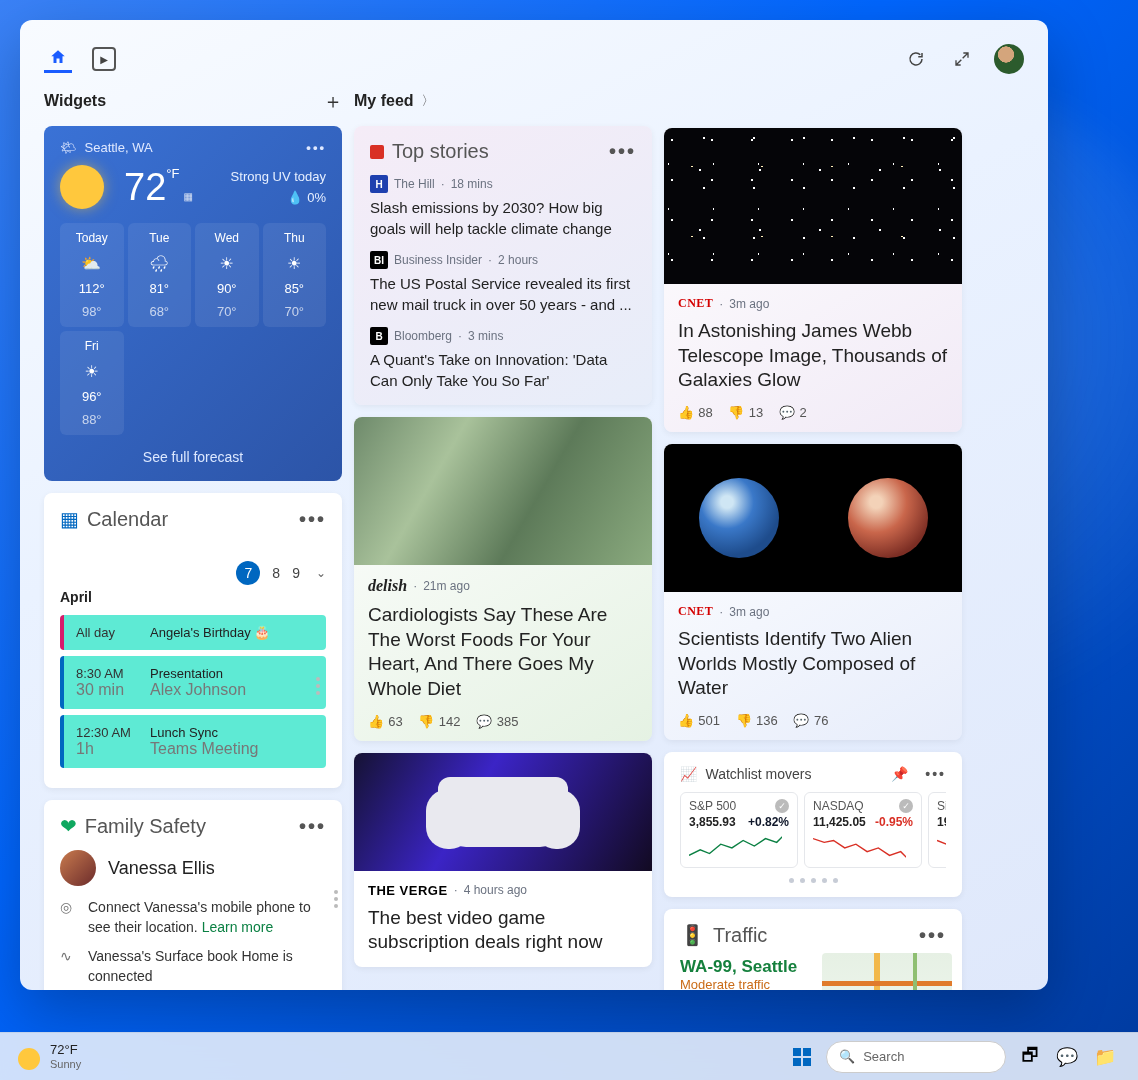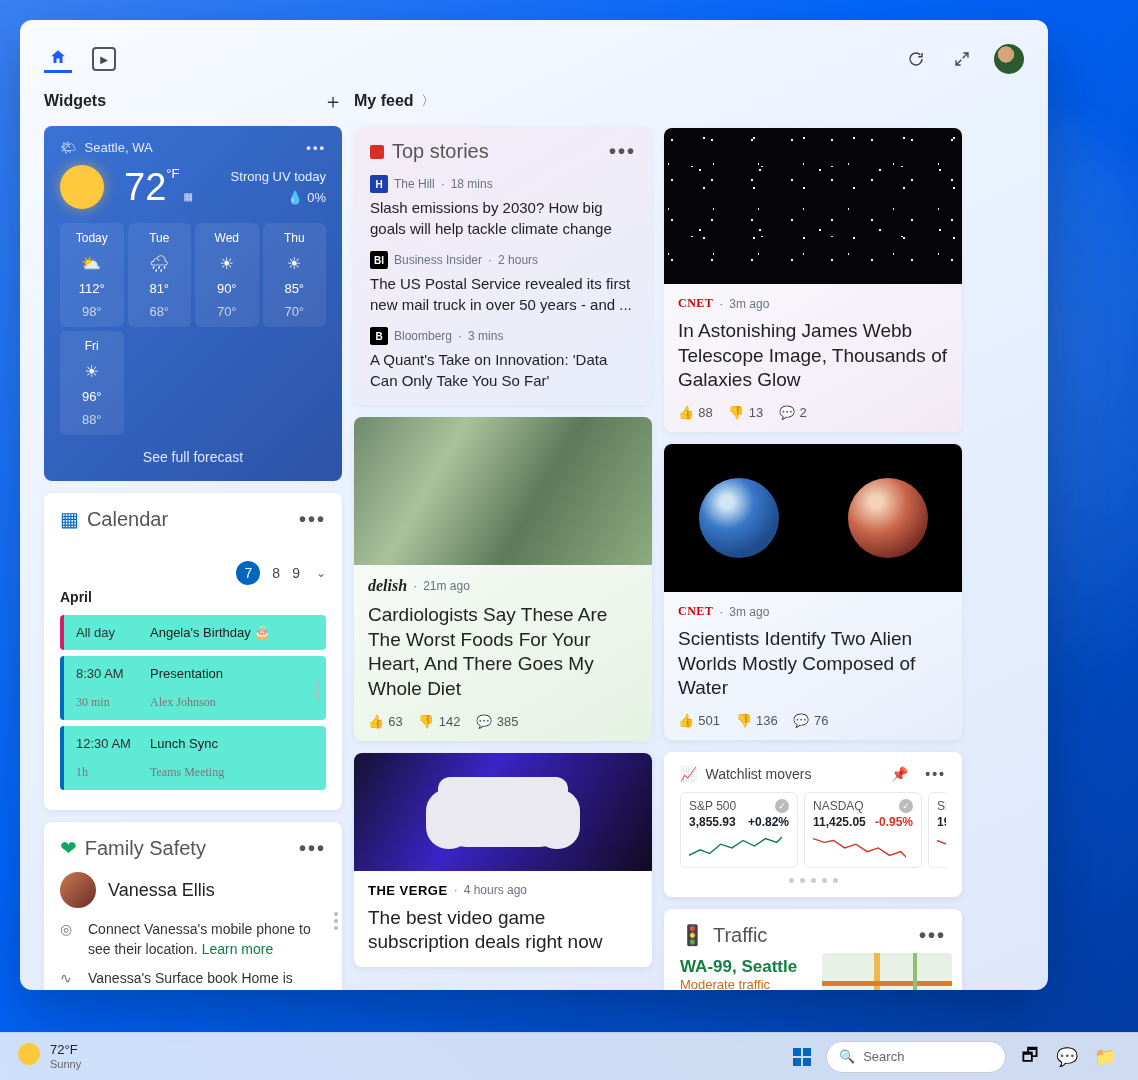--- a/index.html
+++ b/index.html
@@ -43,21 +43,21 @@
   .full-forecast { text-align:center; margin-top:14px; font-size:14px; color:#dce8ff; cursor:pointer; }
 
   
   .cal-row { display:flex; align-items:center; margin:10px 0 10px 0; }
   .cal-month { font-size:14px; font-weight:600; color:#222;margin-top:48px; }
   .cal-days { margin-left:auto; display:flex; gap:12px; align-items:center; font-size:14px; color:#444; }
   .cal-days .sel { background:#0067c0; color:#fff; width:24px; height:24px; border-radius:50%; display:flex; align-items:center; justify-content:center; }
   .cal-chev { color:#666; font-size:12px; margin-left:4px; }
   .event { border-left:4px solid; border-radius:4px; background:#5eead4; padding:10px 12px; margin-bottom:6px; display:flex; gap:18px; font-size:13px; position:relative; }
   .event .t { color:#333; min-width:56px; }
-  .event .sub { color:#777; font-size:12px; margin-top:14px;font-family:Liberation Serif, serif; }
+  .event .sub { color:#777; font-size:16px; margin-top:0; }
   .event .title { color:#222; }
   .drag-dots { position:absolute; right:6px; top:40%; display:flex; flex-direction:column; gap:3px; }
   .drag-dots span { width:4px; height:4px; border-radius:50%; background:#bbb; }
 
   
   .profile-row { display:flex; align-items:center; gap:12px; margin:12px 0; }
   .profile-pic { width:36px; height:36px; border-radius:50%; background:linear-gradient(135deg,#c97b4e,#6b2b2b); }
   .profile-name { font-size:18px; font-weight:400; color:#222; }
   .fam-item { display:flex; gap:10px; font-size:14px; color:#333; margin:10px 0; line-height:1.4; }
   .fam-item .fi-icon { width:18px; color:#777; flex-shrink:0; font-size:14px; }
@@ -118,21 +118,21 @@
   .pad { width:130px; height:70px; background:#e9e9ef; border-radius:12px 12px 28px 28px; position:relative; }
   .pad::before,.pad::after{content:"";position:absolute;width:46px;height:60px;background:#e9e9ef;border-radius:22px;top:12px;}
   .pad::before{left:-12px;} .pad::after{right:-12px;}
 
   .bg-green { background:linear-gradient(150deg,#fefefe,#e5f2e3); }
   .bg-pink { background:linear-gradient(150deg,#fff,#f1eaf6); }
   .bg-blue2 { background:linear-gradient(150deg,#fff,#e7edfb); }
 
   
   .taskbar { position:absolute; left:0; bottom:0; width:1138px; height:48px; background:rgba(235,241,252,.88); backdrop-filter:blur(10px); display:flex; align-items:center; border-top:1px solid rgba(0,0,0,.06); }
-  .tb-weather { display:flex; align-items:flex-start; gap:10px; margin-left:18px; }
+  .tb-weather { display:flex; align-items:flex-end; gap:10px; margin-left:18px; }
   .tb-sun { width:22px; height:22px; background:#ffc83d; border-radius:50%; }
   .tb-temp { font-size:13px; color:#222; line-height:1.1; }
   .tb-cond { font-size:11px; color:#666; }
   .tb-center { margin-left:auto; display:flex; align-items:center; gap:6px; }
   .tb-icon { width:36px; height:36px; display:flex; align-items:center; justify-content:center; border-radius:4px; cursor:pointer; font-size:18px; }
   .win-logo { display:grid; grid-template-columns:8px 8px; grid-template-rows:8px 8px; gap:2px; }
   .win-logo span { background:#0067c0; }
   .search { display:flex; align-items:center; gap:8px; background:#fff; border:1px solid #ccc; border-radius:18px; height:32px; padding:0 12px; width:180px; font-size:13px; color:#666; }
   .tb-right { margin-left:6px; margin-right:14px; display:flex; gap:2px; }
   svg { display:block; }

